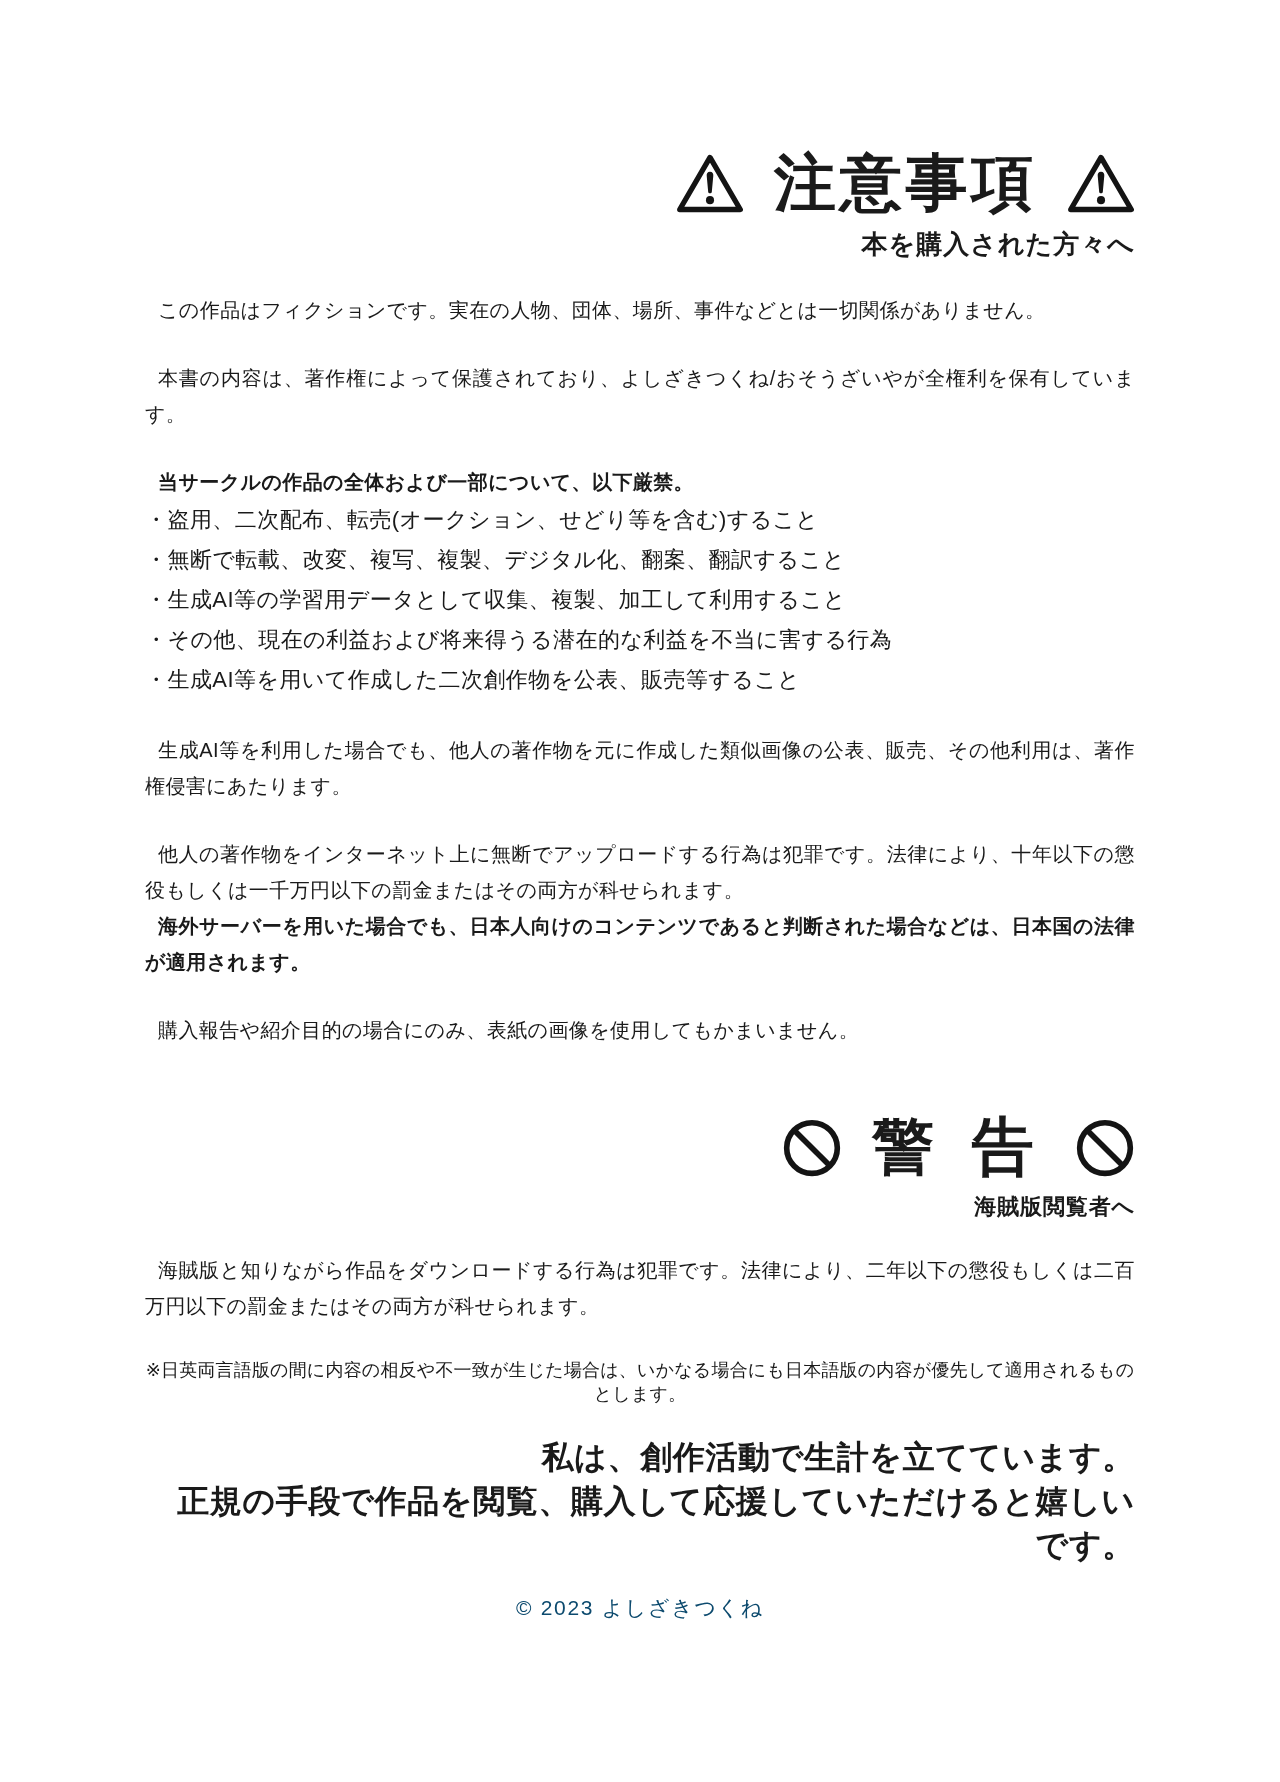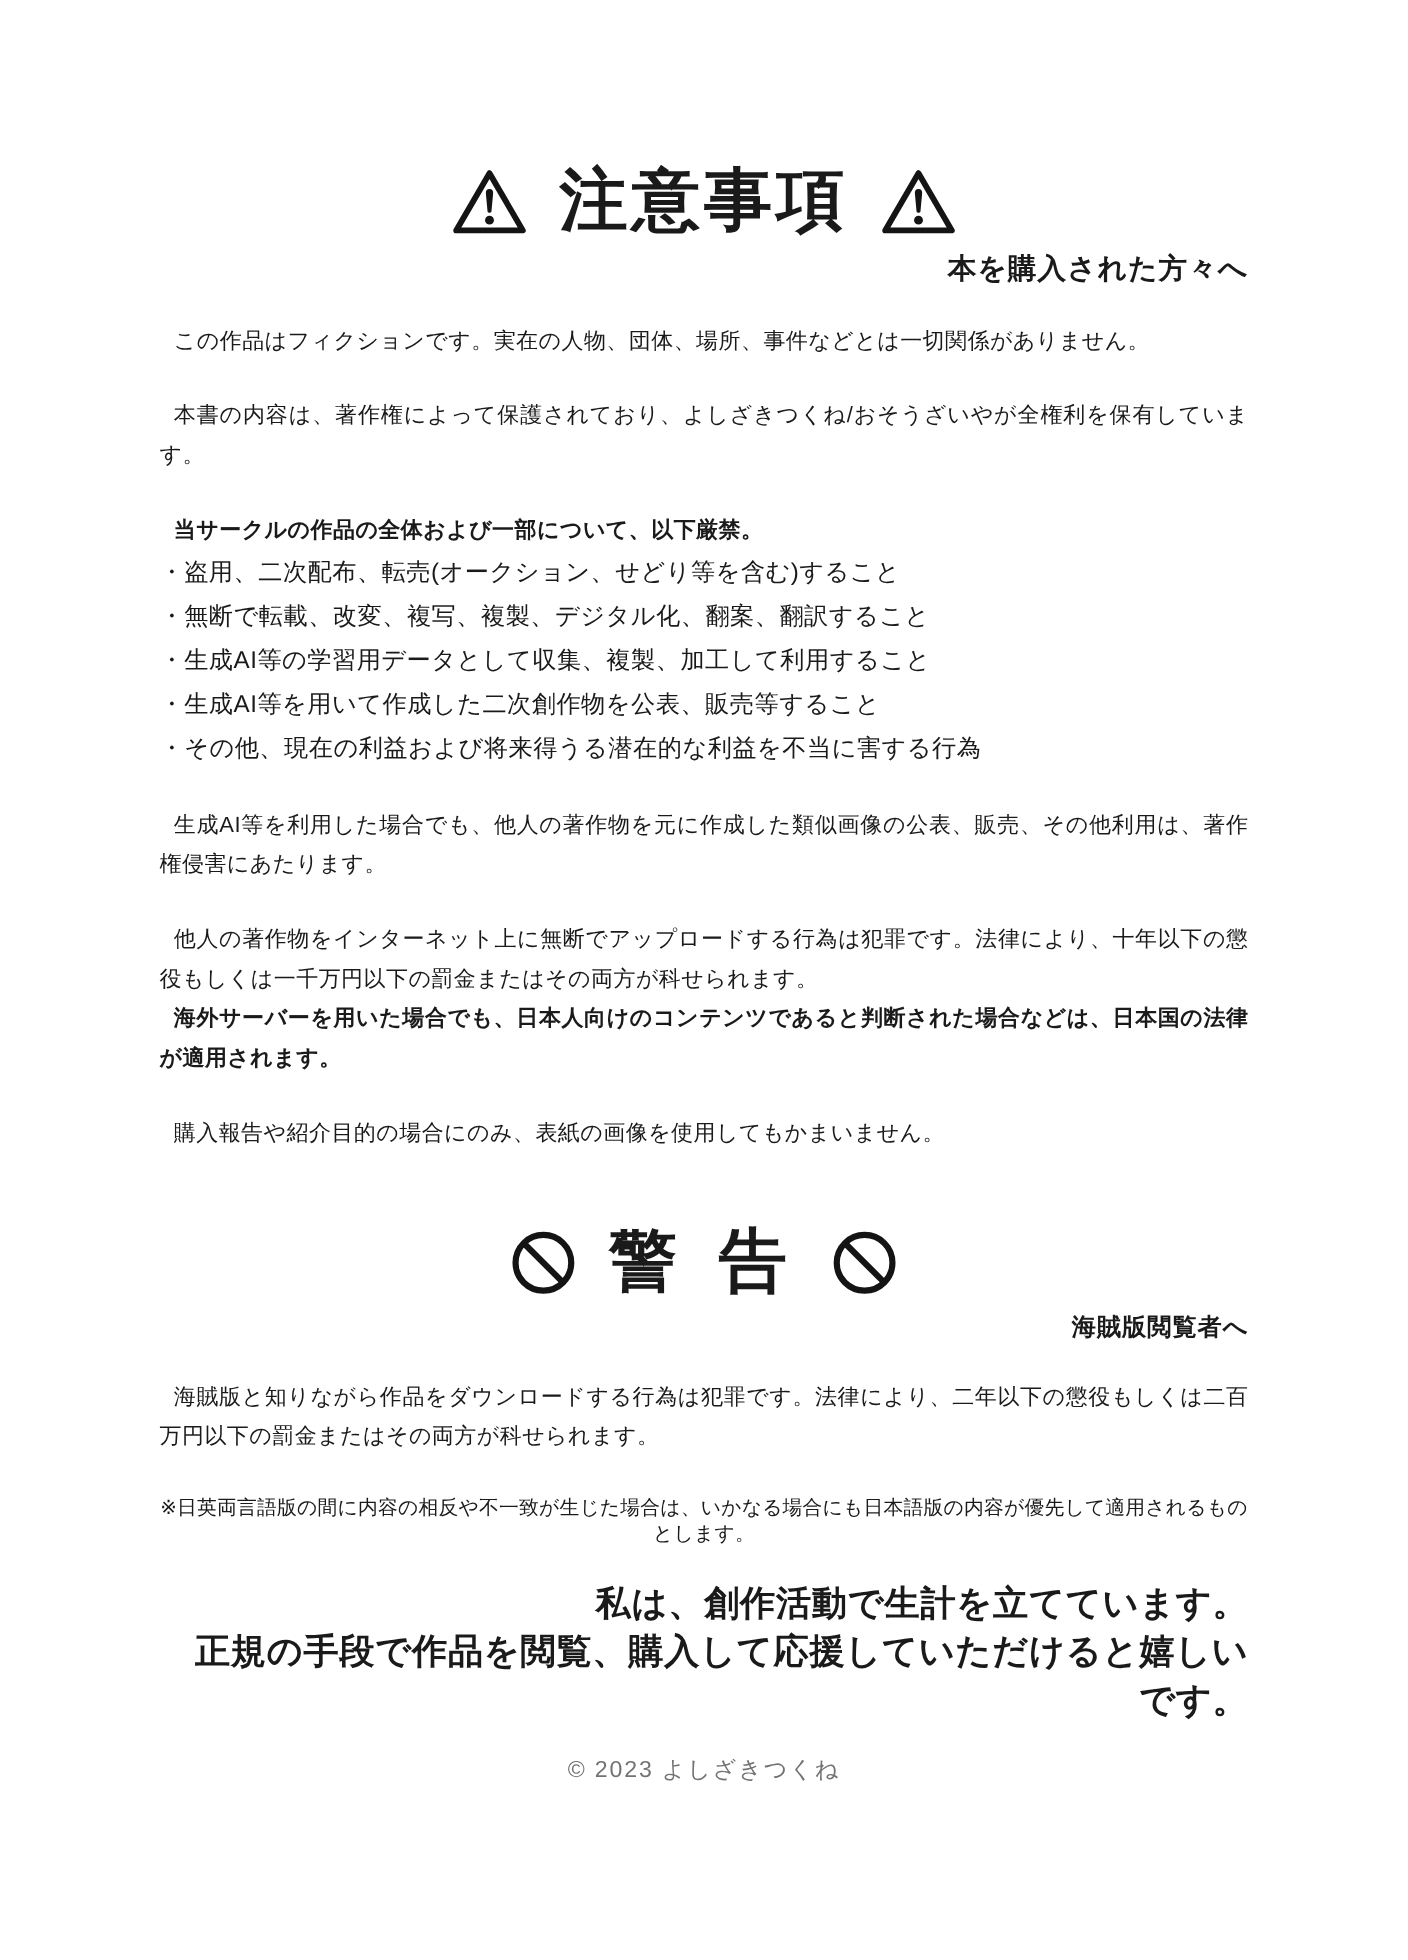--- a/index.html
+++ b/index.html
@@ -19,21 +19,21 @@
     width: 990px;
     margin: 0 auto;
     padding-top: 148px;
     box-sizing: border-box;
   }
 
   
   .headline-row {
     display: flex;
     align-items: center;
-    justify-content: center;
+    justify-content: flex-end;
     gap: 30px;
   }
   .headline-row svg { display: block; }
   .big-title {
     font-family: "Liberation Serif", "DejaVu Serif", serif;
     font-weight: bold;
     font-size: 62px;
     letter-spacing: 0.06em;
     line-height: 1.15;
     white-space: nowrap;
@@ -84,21 +84,21 @@
     font-family: Liberation Mono, monospace;
     font-weight: bold;
     font-size: 32px;
     line-height: 1.38;
     text-align: right;
     letter-spacing: 0.02em;
     margin: 32px 0 0 0;
   }
   .copyright {
     font-size: 21px;
-    color: #737373;
+    color: #0c4a6e;
     text-align: center;
     letter-spacing: 0.08em;
     margin: 24px 0 0 0;
   }
 
   .warning-section { margin-top: 64px; }
 </style>
 </head>
 <body>
 
@@ -127,22 +127,22 @@
   <p class="para indent mt-block">この作品はフィクションです。実在の人物、団体、場所、事件などとは一切関係がありません。</p>
 
   <p class="para indent mt-para">本書の内容は、著作権によって保護されており、よしざきつくね/おそうざいやが全権利を保有しています。</p>
 
   <p class="para indent bold mt-para">当サークルの作品の全体および一部について、以下厳禁。</p>
 
   <ul class="prohibit-list">
     <li>・盗用、二次配布、転売(オークション、せどり等を含む)すること</li>
     <li>・無断で転載、改変、複写、複製、デジタル化、翻案、翻訳すること</li>
     <li>・生成AI等の学習用データとして収集、複製、加工して利用すること</li>
+    <li>・その他、現在の利益および将来得うる潜在的な利益を不当に害する行為</li>
     <li>・生成AI等を用いて作成した二次創作物を公表、販売等すること</li>
-    <li>・その他、現在の利益および将来得うる潜在的な利益を不当に害する行為</li>
   </ul>
 
   <p class="para indent mt-para">生成AI等を利用した場合でも、他人の著作物を元に作成した類似画像の公表、販売、その他利用は、著作権侵害にあたります。</p>
 
   <p class="para indent mt-para">他人の著作物をインターネット上に無断でアップロードする行為は犯罪です。法律により、十年以下の懲役もしくは一千万円以下の罰金またはその両方が科せられます。</p>
   <p class="para indent bold">海外サーバーを用いた場合でも、日本人向けのコンテンツであると判断された場合などは、日本国の法律が適用されます。</p>
 
 
   <p class="para indent mt-para">購入報告や紹介目的の場合にのみ、表紙の画像を使用してもかまいません。</p>
 

